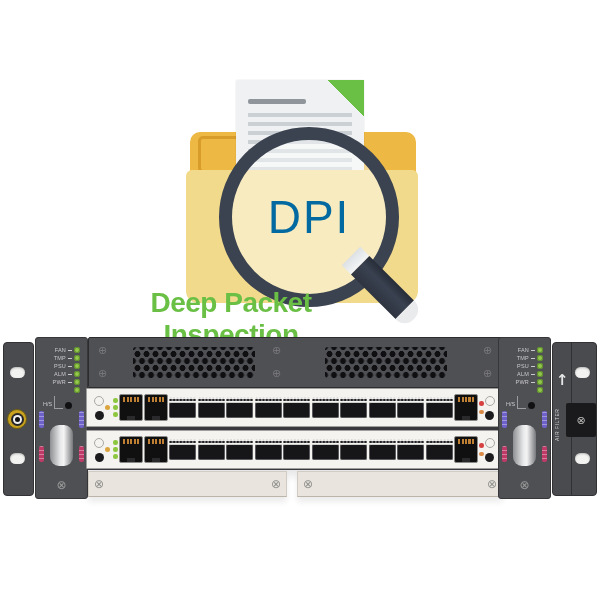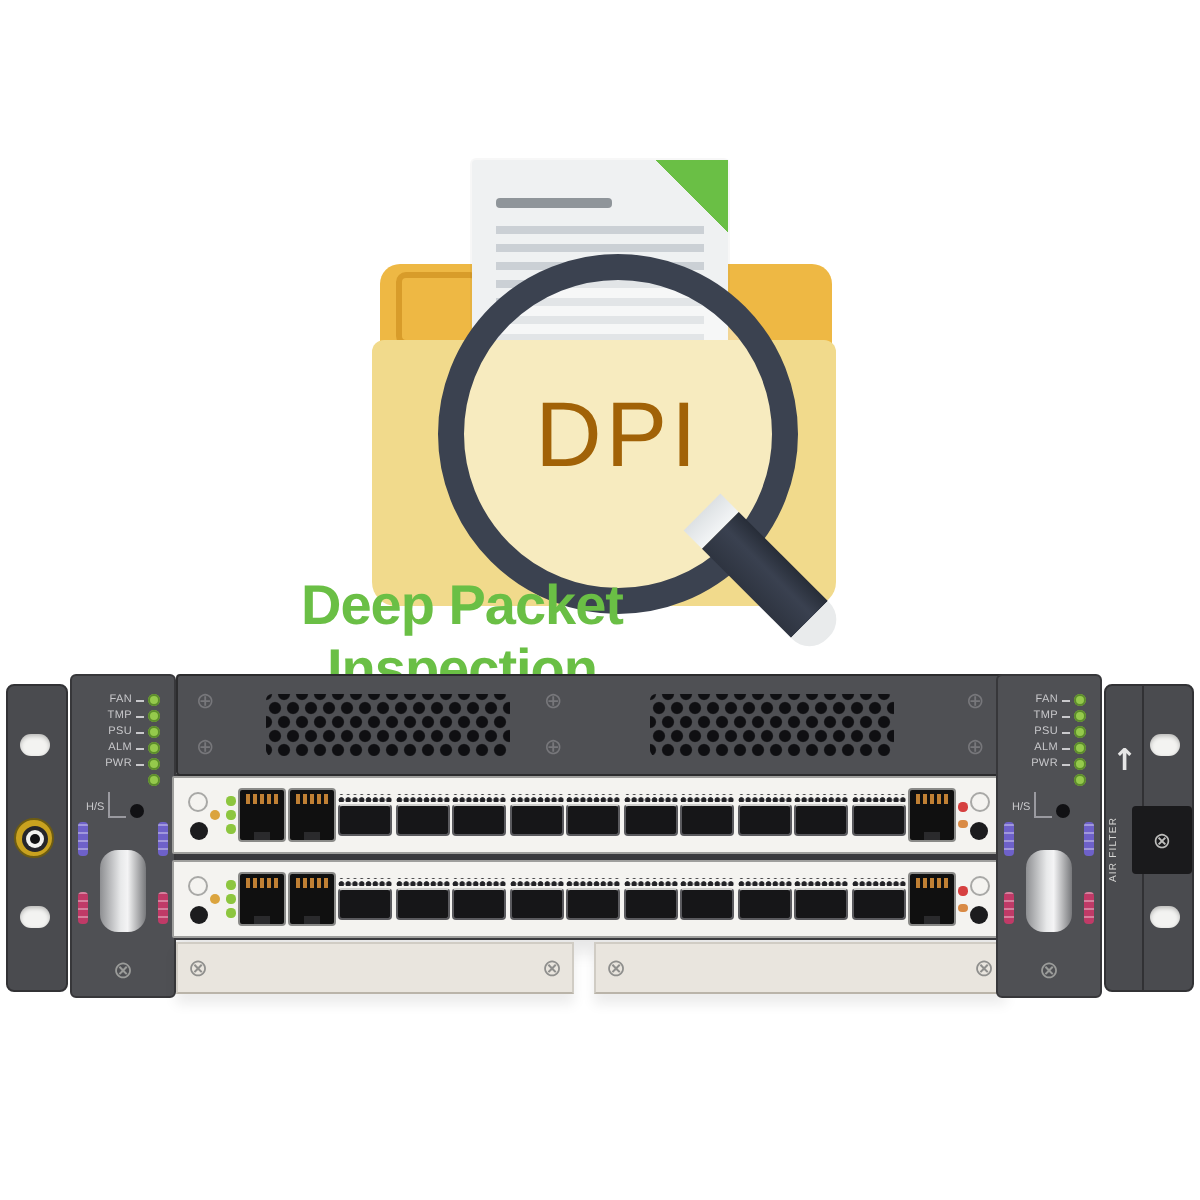--- a/index.html
+++ b/index.html
@@ -16,21 +16,21 @@
   .doc-fold{position:absolute;right:0;top:0;width:36px;height:36px;
       background:linear-gradient(to bottom left,#6abf45 50%,transparent 50.6%);}
   .doc-title-line{position:absolute;left:12px;top:19px;width:58px;height:5px;background:#8f959a;border-radius:2px;}
   .doc-lines{position:absolute;left:12px;top:33px;width:104px;height:148px;
       background:repeating-linear-gradient(#cbd0d5 0 4px,transparent 4px 9px);}
   .folder-front{left:186px;top:170px;width:232px;height:133px;background:#f1da8c;
       border-radius:6px 6px 12px 12px;}
   .lens{left:219px;top:127px;width:154px;height:154px;border-radius:50%;
       border:13px solid #3b4250;background:rgba(255,255,252,0.45);
       display:flex;align-items:center;justify-content:center;}
-  .dpi-text{font-size:46px;color:#a16207;letter-spacing:2px;font-weight:500;}
+  .dpi-text{font-size:46px;color:#0369a1;letter-spacing:2px;font-weight:500;}
   .mag-handle{left:338px;top:256px;width:26px;transform:rotate(-45deg);transform-origin:13px 0;}
   .mag-band{width:26px;height:13px;background:linear-gradient(#dde1e4,#f3f5f6);}
   .mag-grip{width:26px;height:63px;background:linear-gradient(90deg,#2e3440,#3a4150 60%,#272d38);}
   .mag-cap{width:26px;height:13px;background:#e9ebec;border-radius:0 0 12px 12px;}
   .caption{left:95px;top:287px;width:272px;text-align:center;color:#6abf45;
       font-size:28px;font-weight:700;letter-spacing:-0.5px;}
 
   
   .device-bg{left:86px;top:387px;width:417px;height:83px;background:#39393d;
       box-shadow:0 6px 8px rgba(0,0,0,0.10);}

